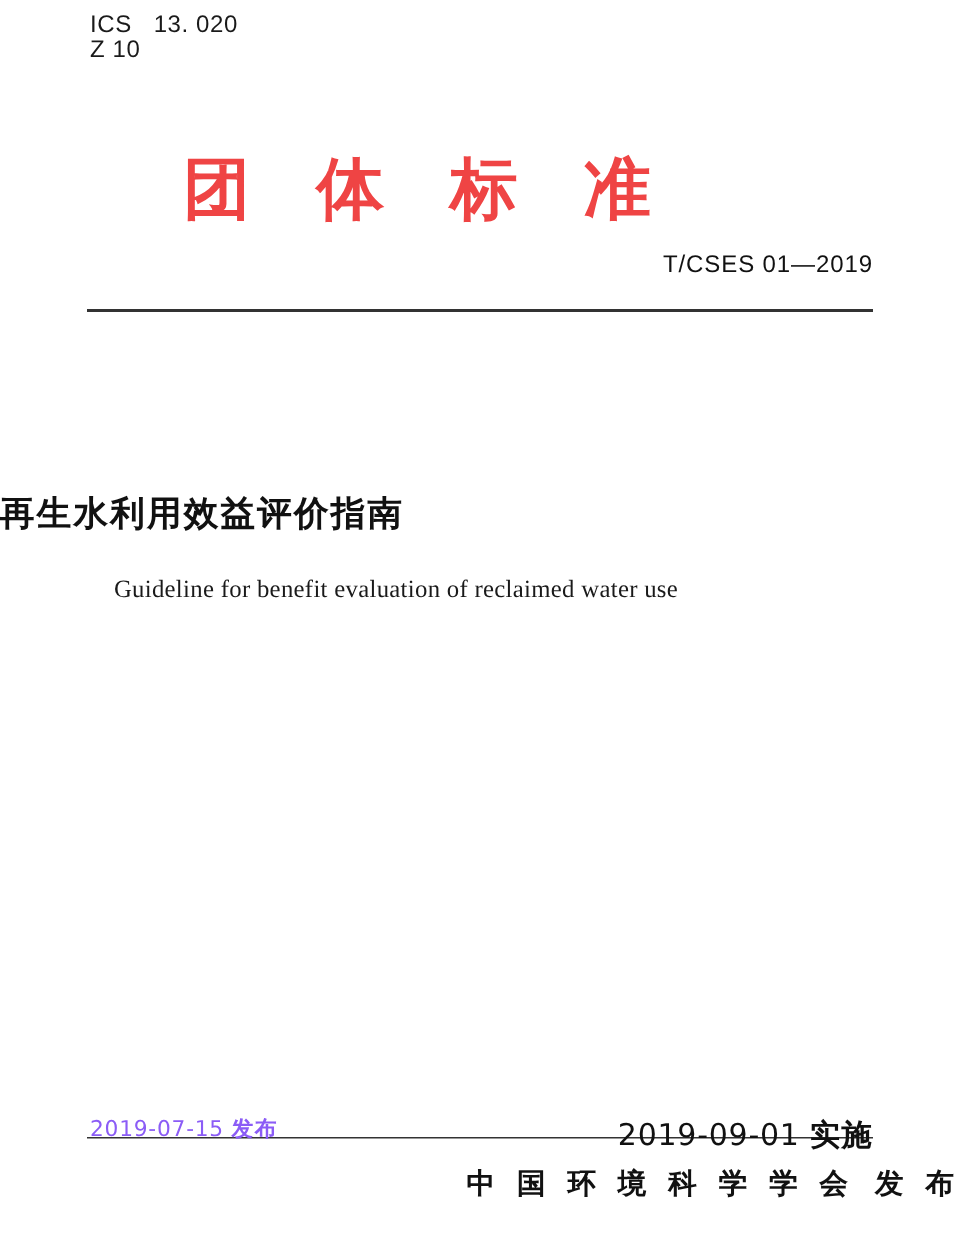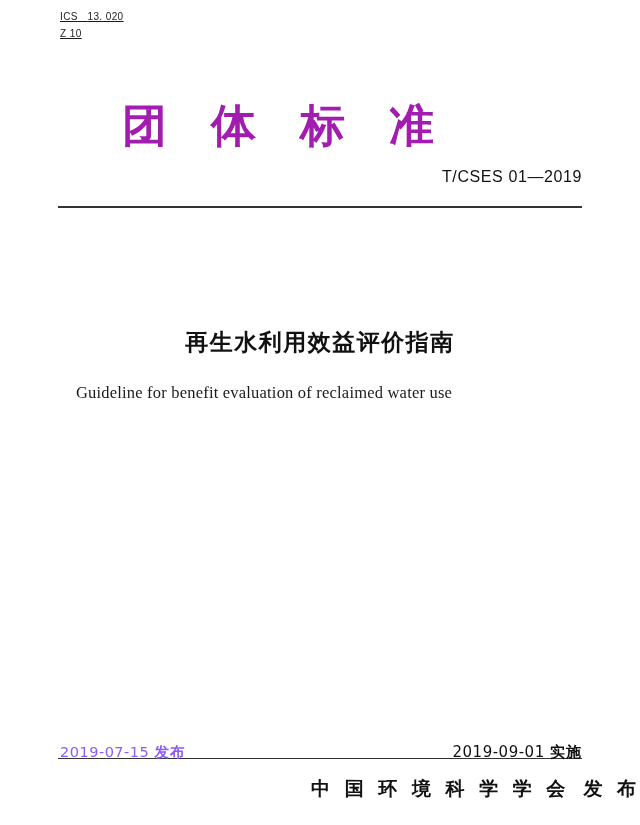--- a/index.html
+++ b/index.html
@@ -24,43 +24,42 @@
     height: 825px;
     background: #ffffff;
   }
 
   
   .ics-block {
     position: absolute;
     left: 60px;
     top: 8px;
     font-family: "Liberation Sans", sans-serif;
-    font-size: 10px;
+    font-size: 16px;
     line-height: 17px;
     letter-spacing: 0.4px;
     color: #1a1a1a;
-    text-decoration: underline;
   }
   .ics-line {
     white-space: pre;
   }
 
   
   .std-type {
     position: absolute;
     left: 0;
     top: 98px;
     width: 556px;
     text-align: center;
     font-family: "DejaVu Sans", sans-serif;
     font-size: 45px;
     font-weight: bold;
     letter-spacing: 44px;
     text-indent: 44px;
-    color: #a21caf;
+    color: #ef4444;
     line-height: 56px;
   }
 
   
   .std-number {
     position: absolute;
     right: 58px;
     top: 168px;
     font-family: "Liberation Sans", sans-serif;
     font-size: 16px;
@@ -85,21 +84,20 @@
     height: 1px;
     background: #333333;
   }
 
   
   .doc-title-cn {
     position: absolute;
     left: 0;
     top: 327px;
     width: 640px;
-    text-align: center;
     font-family: "DejaVu Sans", sans-serif;
     font-size: 23px;
     font-weight: bold;
     letter-spacing: 1.5px;
     color: #111111;
   }
 
   
   .doc-title-en {
     position: absolute;
@@ -125,21 +123,21 @@
   }
   .date-issue .cn {
     font-weight: bold;
     letter-spacing: 1px;
   }
   .date-effect {
     position: absolute;
     right: 58px;
     top: 743px;
     font-family: "DejaVu Sans", sans-serif;
-    font-size: 15px;
+    font-size: 20px;
     letter-spacing: 0.5px;
     color: #111111;
     text-align: right;
   }
   .date-effect .cn {
     font-weight: bold;
     letter-spacing: 1px;
   }
 
   

